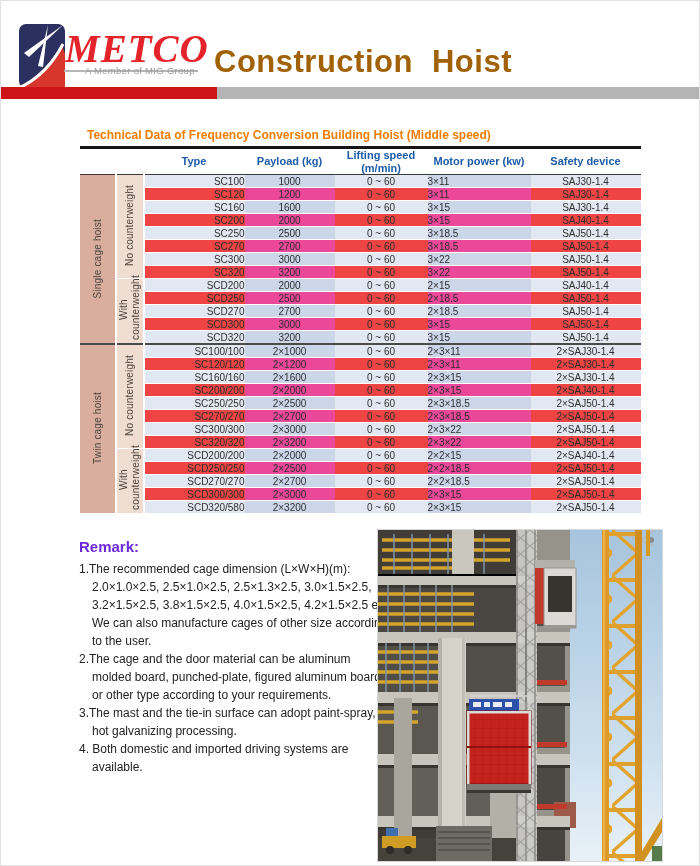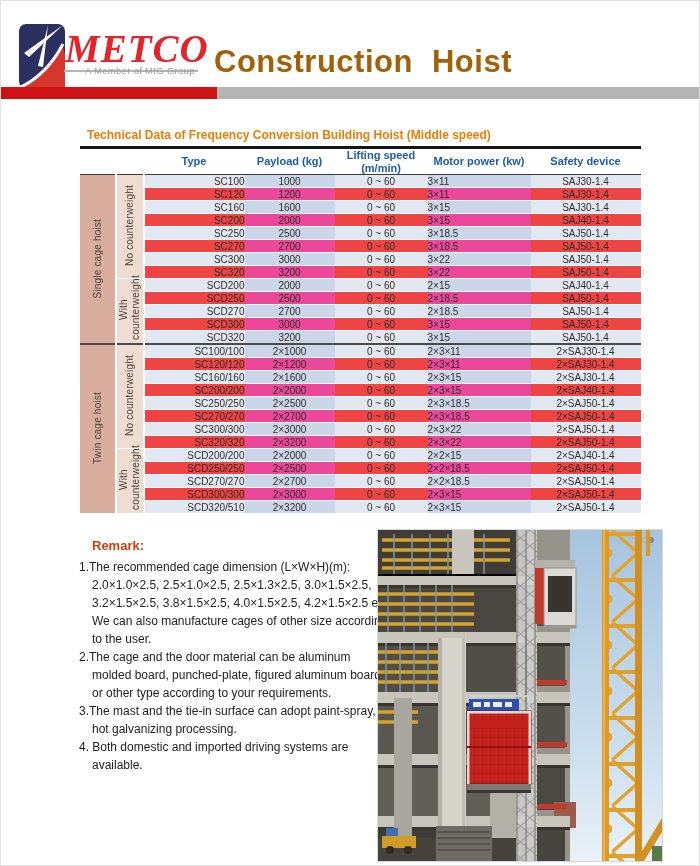--- a/index.html
+++ b/index.html
@@ -60,21 +60,21 @@
   td.lbl-cage { background:#d9ae9e; }
   td.lbl-cw   { background:#f0ddd2; border-bottom:2px solid #fff; }
   td.lbl span {
     display:inline-block; writing-mode:vertical-rl; transform:rotate(180deg);
     font-size:10px; color:#4a443f; line-height:1.15; letter-spacing:0.2px;
   }
   td.lbl-cw.short span { max-height:60px; }
 
   
   .remark { position:absolute; left:78px; top:537px; width:314px; color:#222; }
-  .remark h3 { margin:0 0 5px 13px; font-size:13px; font-weight:bold; color:#c2410c; }
+  .remark h3 { margin:0 0 5px 0; font-size:15px; font-weight:bold; color:#6d28d9; }
   .remark-item { font-size:12px; line-height:18px; padding-left:13px; text-indent:-13px; }
 
   
   .photo {
     position:absolute; left:376px; top:528px; width:284px; height:331px; margin:0;
     border:1px solid #d8d8d8; box-sizing:content-box; background:#cfe0ee;
   }
 </style>
 </head>
 <body>
@@ -298,21 +298,21 @@
           <td class="c-safe">2×SAJ50-1.4</td>
         </tr>
         <tr class="odd">
           <td class="c-type">SCD300/300</td>
           <td class="c-pay">2×3000</td>
           <td class="c-lift">0 ~ 60</td>
           <td class="c-motor">2×3×15</td>
           <td class="c-safe">2×SAJ50-1.4</td>
         </tr>
         <tr class="even">
-          <td class="c-type">SCD320/510</td>
+          <td class="c-type">SCD320/580</td>
           <td class="c-pay">2×3200</td>
           <td class="c-lift">0 ~ 60</td>
           <td class="c-motor">2×3×15</td>
           <td class="c-safe">2×SAJ50-1.4</td>
         </tr>
       </tbody>
     </table>
 
   <section class="remark">
     <h3>Remark:</h3>

